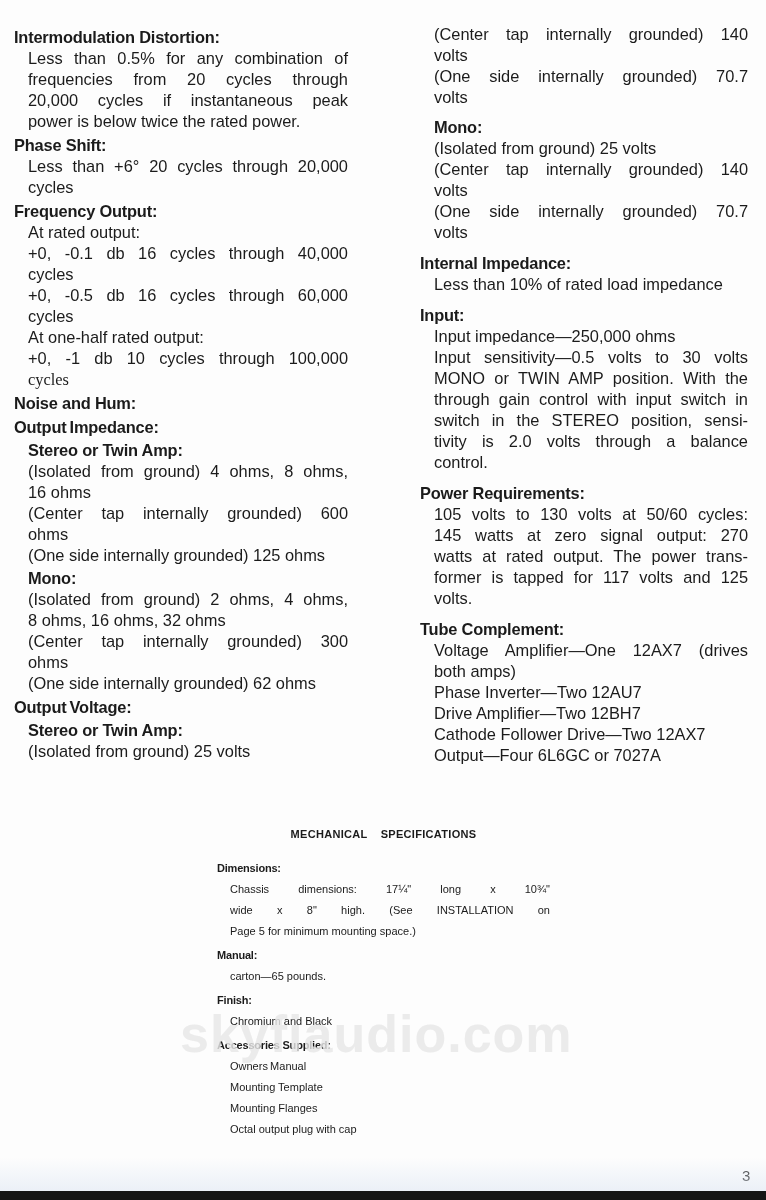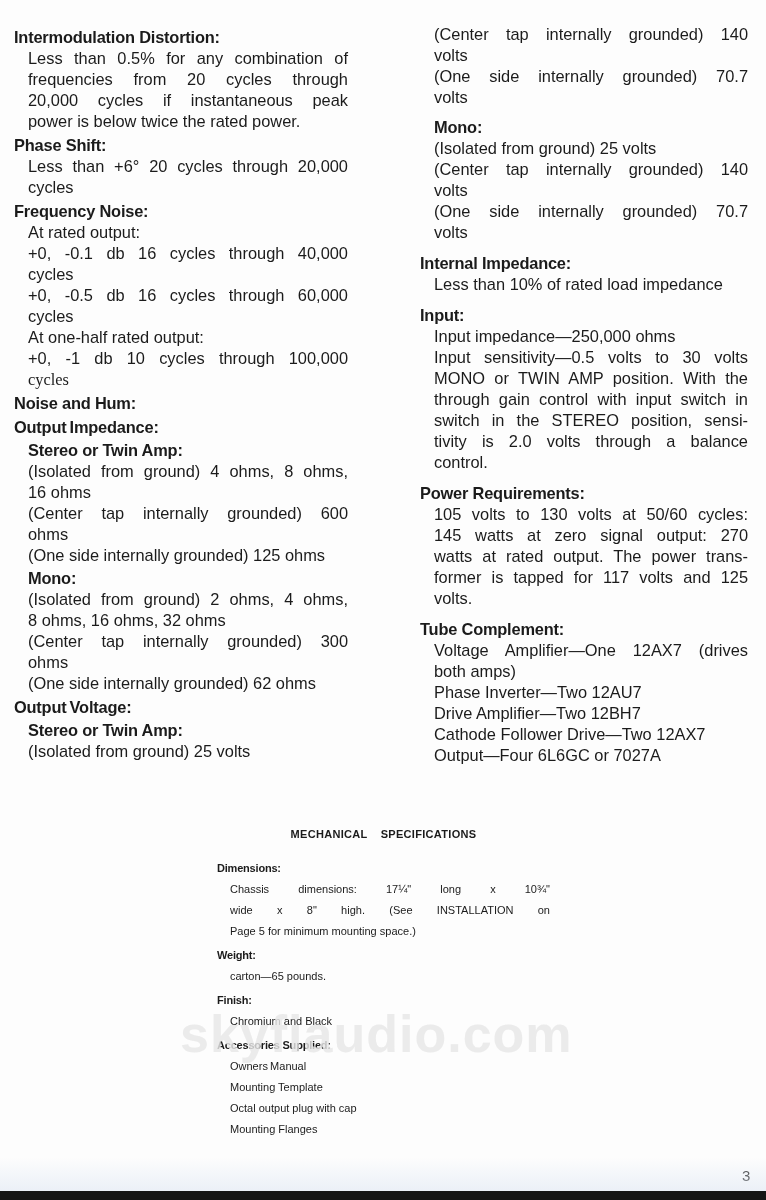--- a/index.html
+++ b/index.html
@@ -59,21 +59,21 @@
         <div class="ln just">Less than 0.5% for any combination of</div>
         <div class="ln just">frequencies from 20 cycles through</div>
         <div class="ln just">20,000 cycles if instantaneous peak</div>
         <div class="ln last">power is below twice the rated power.</div>
       </div>
       <div class="h1">Phase Shift:</div>
       <div class="para">
         <div class="ln just">Less than +6° 20 cycles through 20,000</div>
         <div class="ln last">cycles</div>
       </div>
-      <div class="h1">Frequency Noise:</div>
+      <div class="h1">Frequency Output:</div>
       <div class="para">
         <div class="ln last">At rated output:</div>
       </div>
       <div class="para">
         <div class="ln just">+0, -0.1 db 16 cycles through 40,000</div>
         <div class="ln last">cycles</div>
       </div>
       <div class="para">
         <div class="ln just">+0, -0.5 db 16 cycles through 60,000</div>
         <div class="ln last">cycles</div>
@@ -184,40 +184,40 @@
 
   <div class="mech">
     <div class="mech-title">MECHANICAL SPECIFICATIONS</div>
     <div id="mech-body">
         <div class="h1">Dimensions:</div>
         <div class="para">
           <div class="ln just">Chassis dimensions: 17¼" long x 10¾"</div>
           <div class="ln just">wide x 8" high. (See INSTALLATION on</div>
           <div class="ln last">Page 5 for minimum mounting space.)</div>
         </div>
-        <div class="h1">Weight:</div>
+        <div class="h1">Manual:</div>
         <div class="para">
           <div class="ln last">carton—65 pounds.</div>
         </div>
         <div class="h1">Finish:</div>
         <div class="para">
           <div class="ln last">Chromium and Black</div>
         </div>
         <div class="h1">Accessories Supplied:</div>
         <div class="para">
           <div class="ln last">Owners Manual</div>
         </div>
         <div class="para">
           <div class="ln last">Mounting Template</div>
         </div>
         <div class="para">
+          <div class="ln last">Mounting Flanges</div>
+        </div>
+        <div class="para">
           <div class="ln last">Octal output plug with cap</div>
-        </div>
-        <div class="para">
-          <div class="ln last">Mounting Flanges</div>
         </div>
       </div>
   </div>
 
   <div class="watermark">skyfiaudio.com</div>
 
   <div class="page-number">3</div>
 
   <div class="bottom-tint"></div>
   <div class="bottom-strip"></div>

